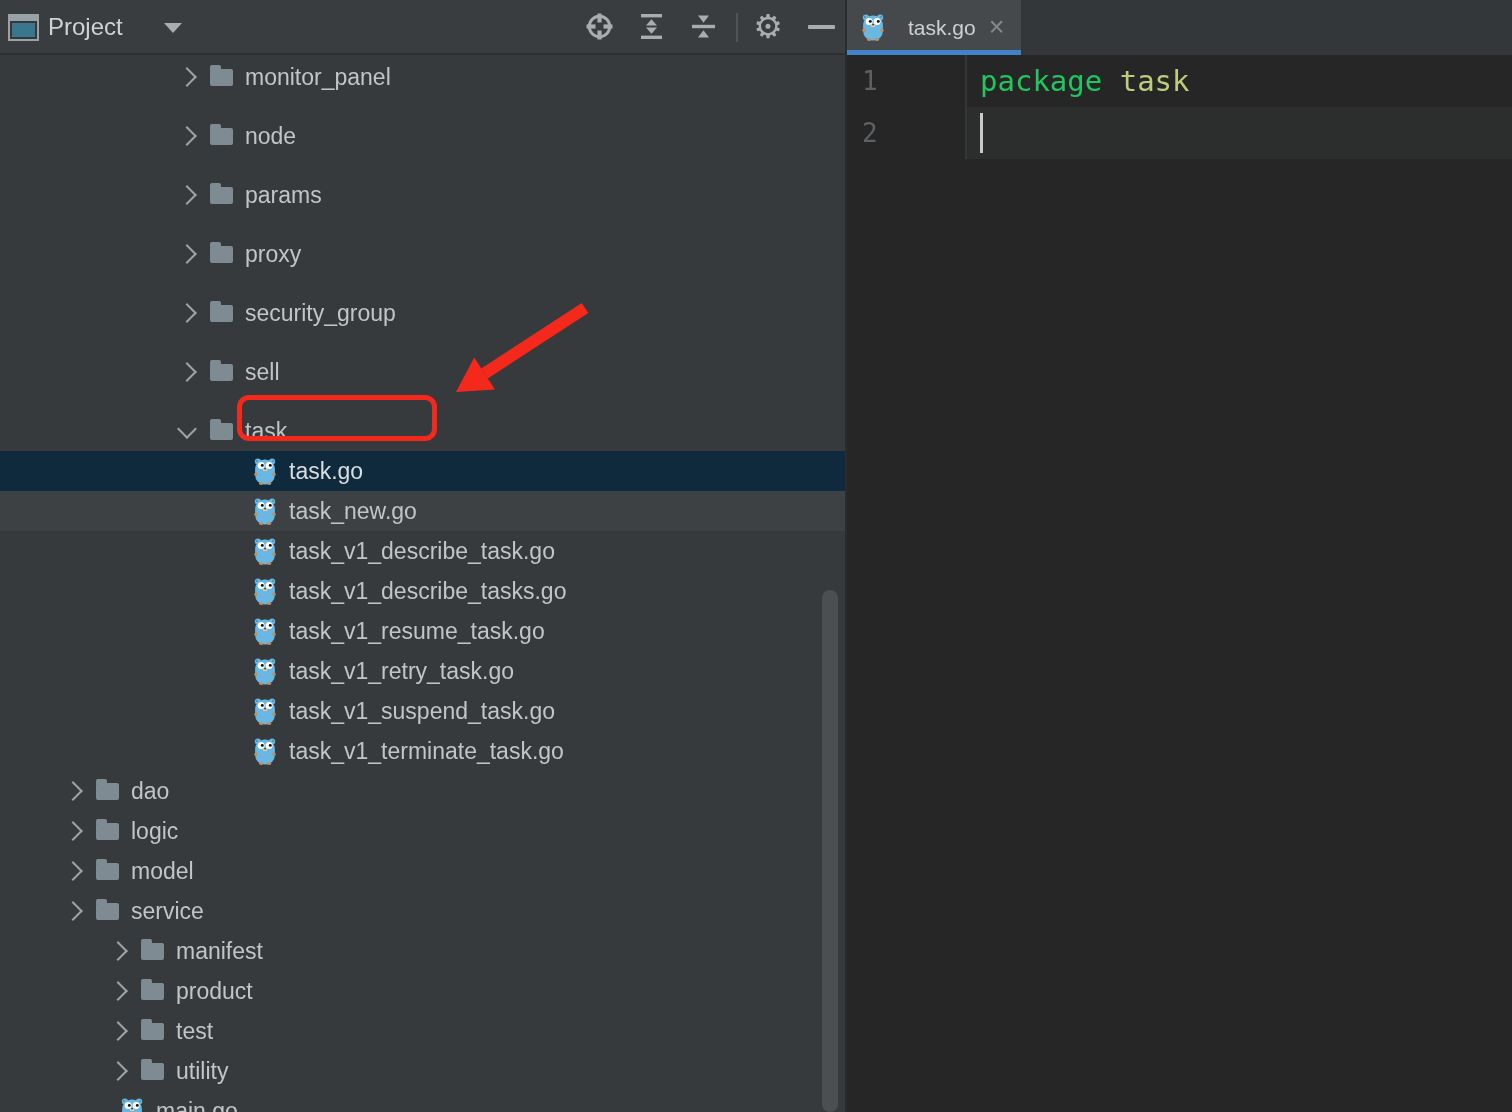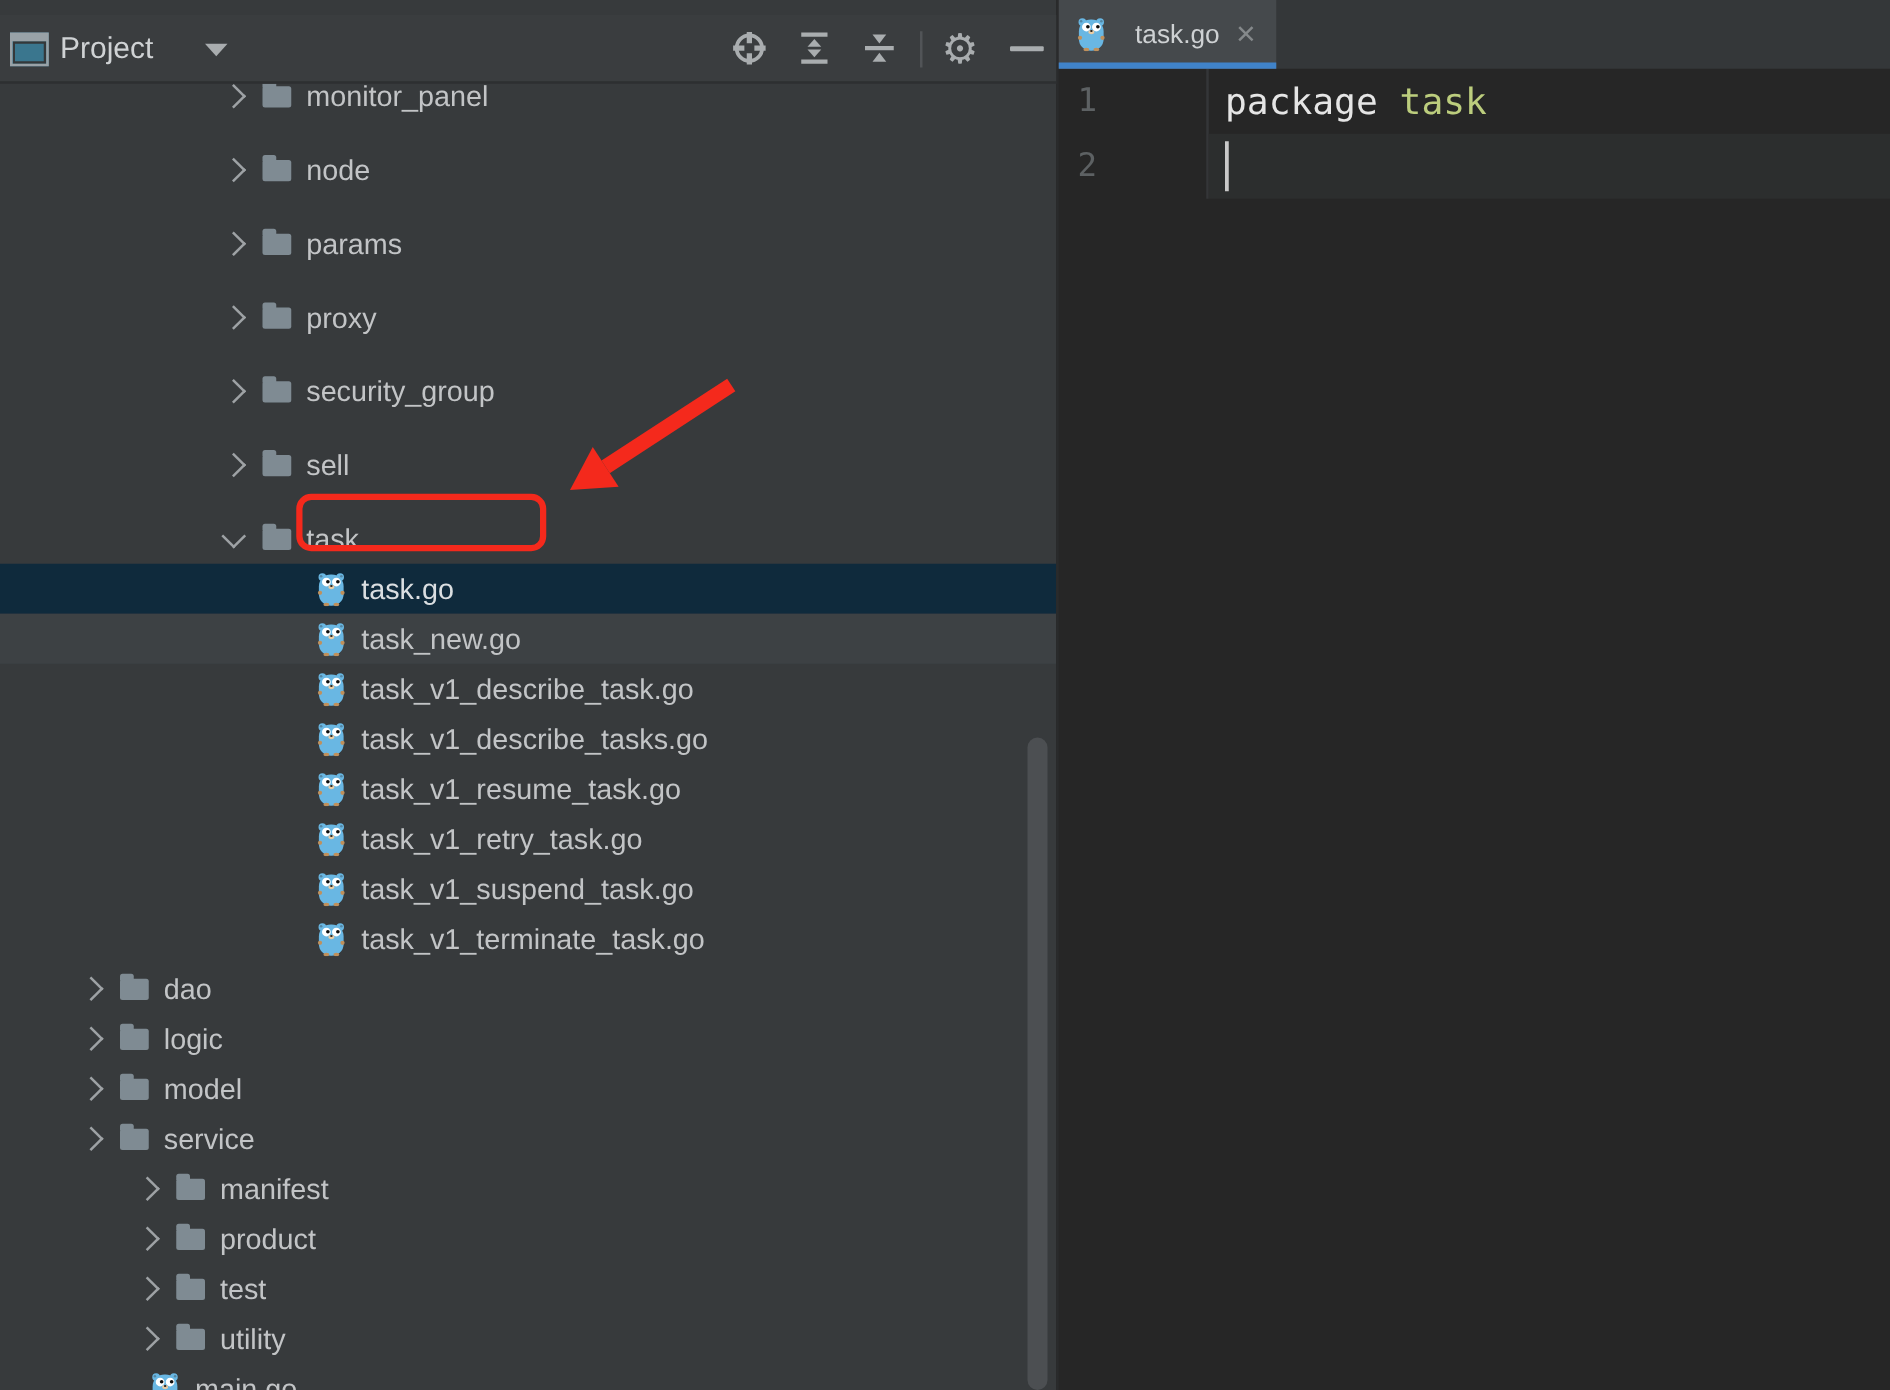--- a/index.html
+++ b/index.html
@@ -1,21 +1,21 @@
 <!DOCTYPE html>
 <html><head>
 <meta charset="utf-8">
 <style>
   html,body{margin:0;padding:0;background:#262626;}
   body{width:1512px;height:1112px;overflow:hidden;font-family:"Liberation Sans",sans-serif;}
   .app{position:relative;width:1512px;height:1112px;background:#373A3C;overflow:hidden;}
 
   
   .project-panel{position:absolute;left:0;top:0;width:845px;height:1112px;background:#373A3C;}
-  .panel-header{position:absolute;left:0;top:12px;width:845px;height:55px;background:#3A3D3F;
+  .panel-header{position:absolute;left:0;top:0;width:845px;height:55px;background:#3A3D3F;
     border-bottom:2px solid #2D2F31;box-sizing:border-box;z-index:5;}
   .winicon{position:absolute;left:8px;top:14px;width:31px;height:27px;box-sizing:border-box;
     border:2px solid #99A2A7;border-top-width:7px;background:#3A768E;box-shadow:inset 0 0 0 2px #34383A;}
   .panel-title{position:absolute;left:48px;top:0;line-height:53px;font-size:24px;color:#CFD2D4;}
   .dd-caret{position:absolute;left:164px;top:23px;width:0;height:0;
     border-left:9px solid transparent;border-right:9px solid transparent;border-top:10px solid #A9ADAF;}
   .tbtn{position:absolute;top:50%;transform:translateY(-50%);background:none;border:none;padding:0;margin:0;
     width:32px;height:32px;display:flex;align-items:center;justify-content:center;cursor:pointer;}
   .sep{position:absolute;left:736px;top:13px;width:2px;height:29px;background:#515457;}
   .gear-glyph{font-size:33px;color:#A9ADAF;line-height:1;font-family:"DejaVu Sans",sans-serif;}
@@ -48,21 +48,21 @@
   .tab{display:flex;align-items:center;gap:11px;padding:0 16px 0 14px;background:#45494C;
     position:relative;color:#CED1D3;font-size:21px;cursor:pointer;}
   .tab::after{content:'';position:absolute;left:0;right:0;bottom:0;height:5px;background:#4083C9;}
   .tab-close{color:#85898B;font-size:27px;line-height:1;margin-left:2px;}
   .editor-body{display:flex;}
   .gutter{width:118px;flex:none;font-family:"DejaVu Sans Mono",monospace;font-size:26px;color:#5D6163;}
   .gutter .num{height:52px;line-height:52px;padding-left:15px;}
   .code{flex:1;border-left:2px solid #343638;font-family:"DejaVu Sans Mono",monospace;font-size:29px;color:#BDBDBD;}
   .code .line{height:52px;line-height:52px;padding-left:13px;white-space:pre;}
   .code .line.caret-row{background:#2C2E2E;}
-  .tok-keyword{color:#e5e5e5;}
+  .tok-keyword{color:#22c55e;}
   .tok-identifier{color:#BCCD7D;}
   .caret{display:inline-block;width:3px;height:40px;background:#C9C9C9;vertical-align:middle;position:relative;top:-2px;}
 
   
   .red-rect{position:absolute;left:237px;top:395px;width:200px;height:46px;box-sizing:border-box;
     border:5px solid #F4291C;border-radius:12px;z-index:7;pointer-events:none;}
   .red-arrow{position:absolute;left:420px;top:278px;z-index:8;pointer-events:none;}
 
   svg{display:block;}
 </style>

